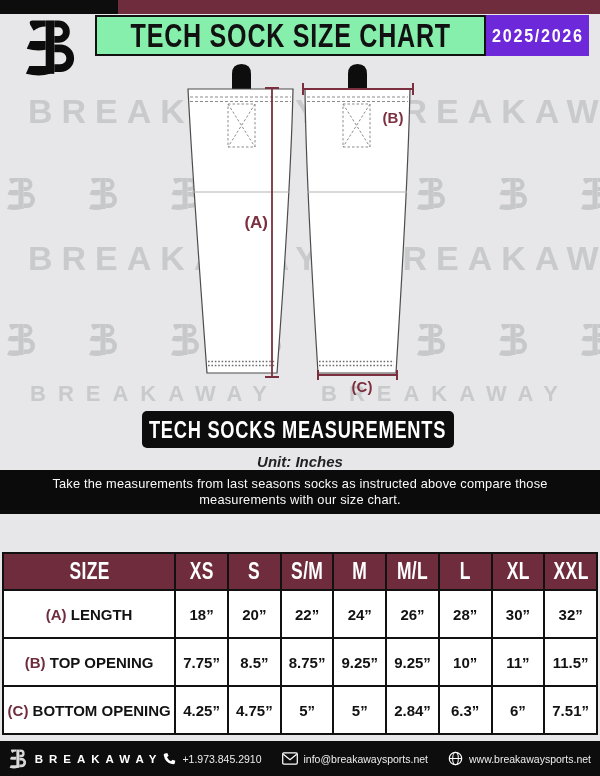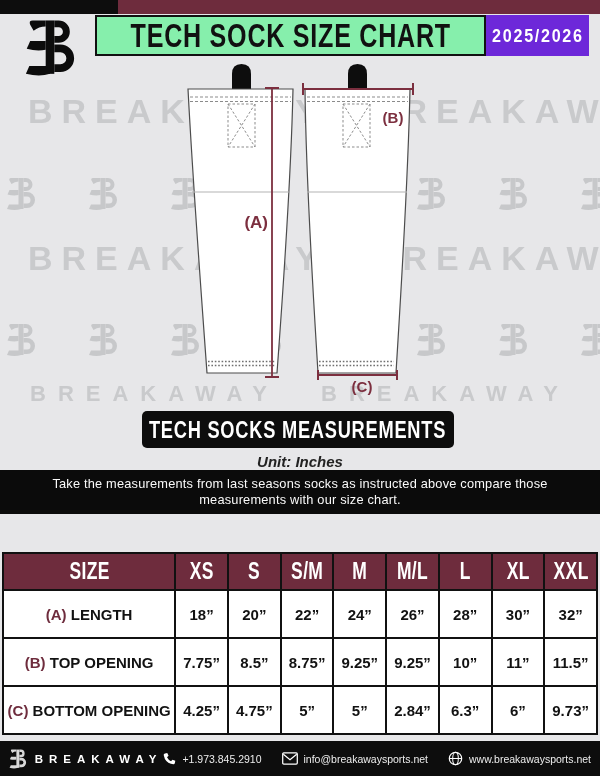--- a/index.html
+++ b/index.html
@@ -279,21 +279,21 @@
         </tr>
         <tr>
           <td class="rowlabel"><span class="key">(C)</span> <span>BOTTOM OPENING</span></td>
           <td>4.25”</td>
           <td>4.75”</td>
           <td>5”</td>
           <td>5”</td>
           <td>2.84”</td>
           <td>6.3”</td>
           <td>6”</td>
-          <td>9.73”</td>
+          <td>7.51”</td>
         </tr>
       </tbody>
     </table>
   </div>
 
   <div class="abs footer">
     <svg class="f-logo" viewBox="0 0 60 72">
         <use href="#bmono"></use>
       </svg>
     <span class="f-brand">BREAKAWAY</span>

